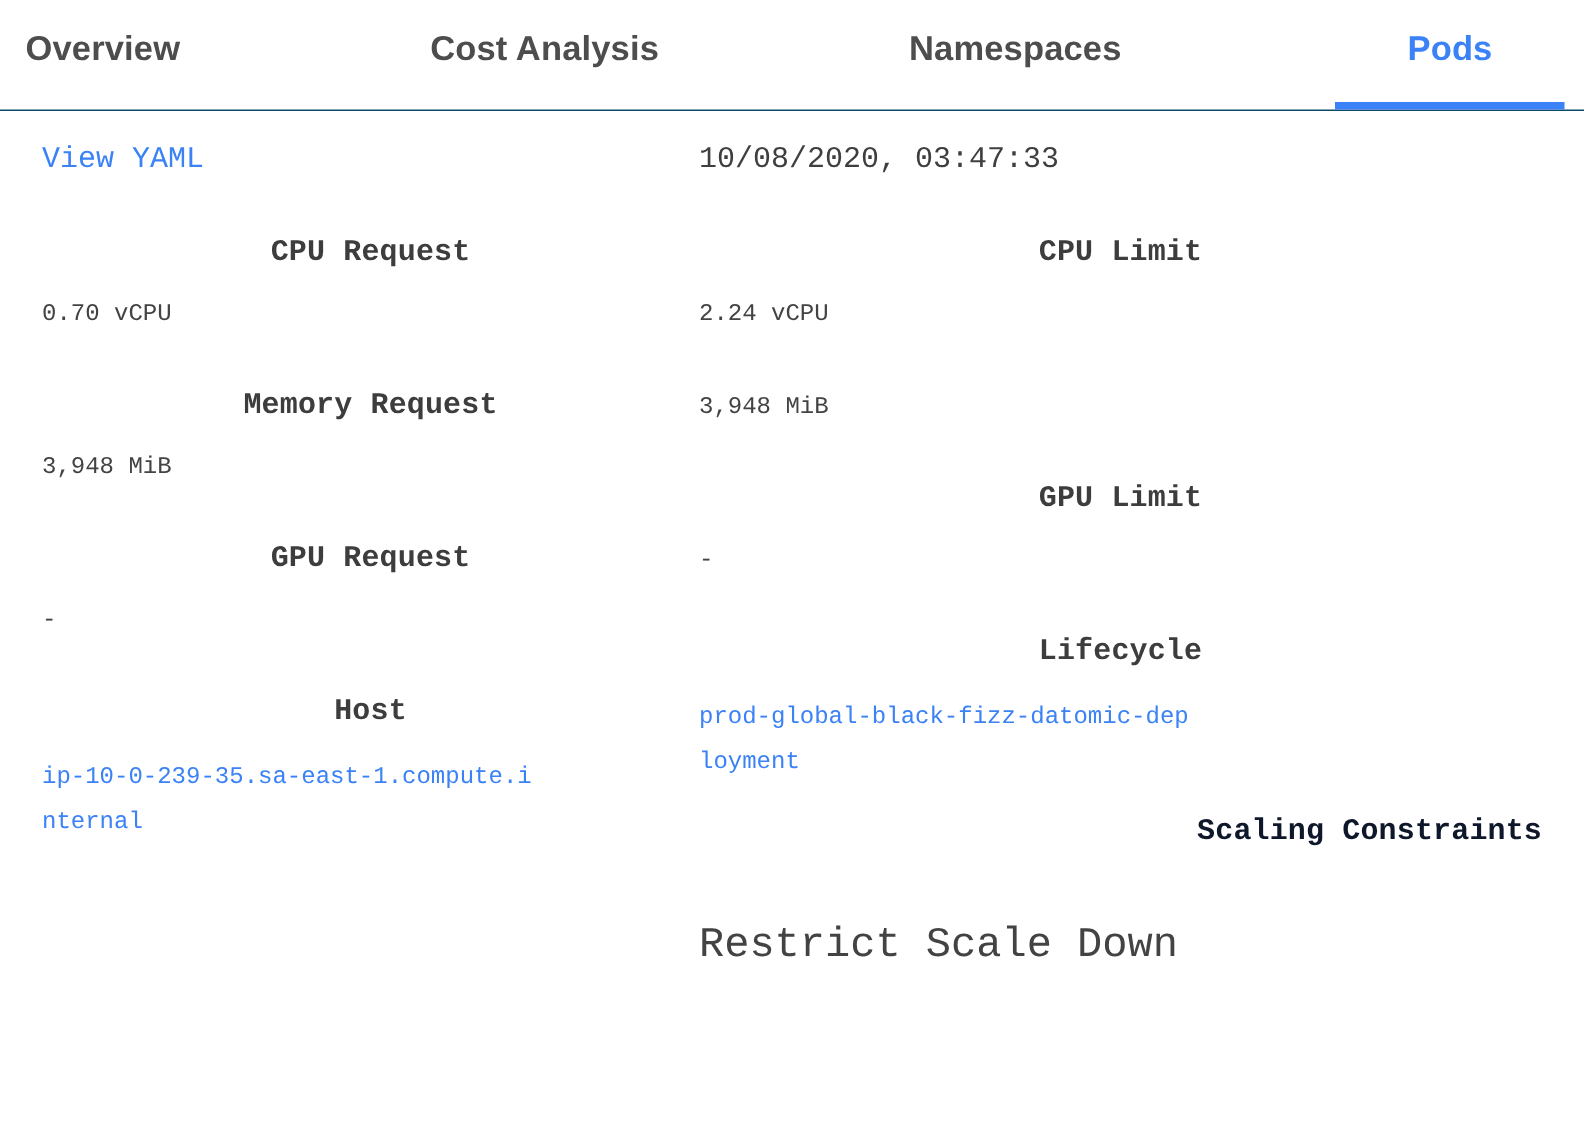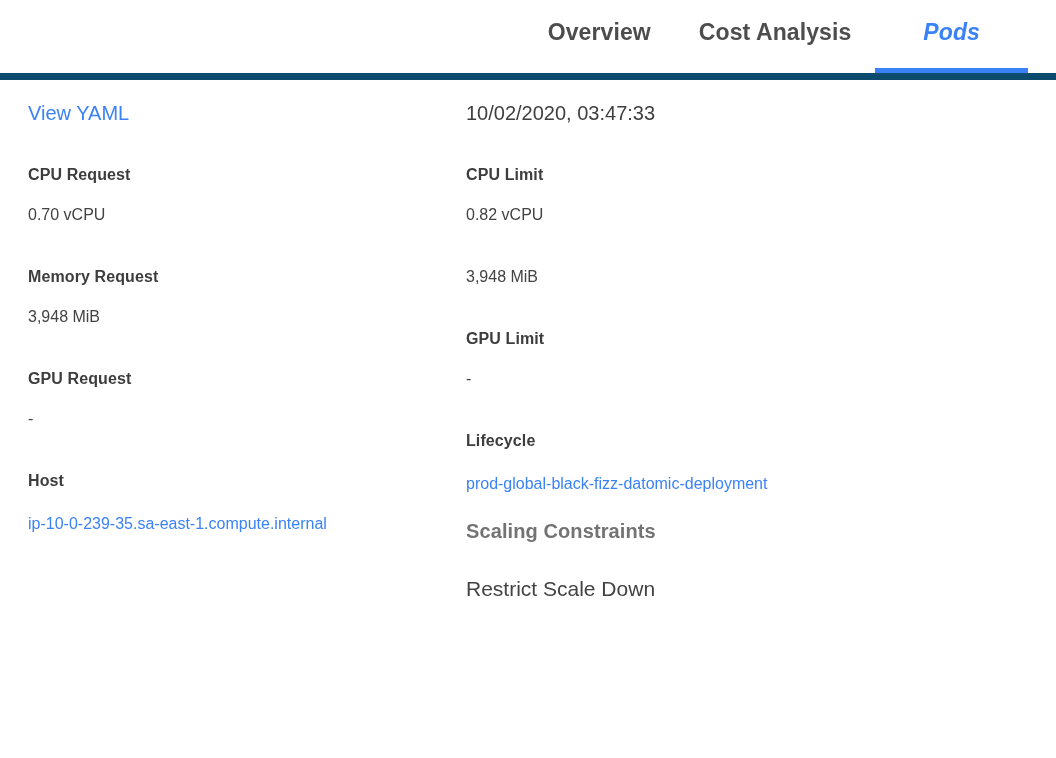--- a/index.html
+++ b/index.html
@@ -8,111 +8,114 @@
     width: 1056px;
     height: 758px;
     font-family: "Liberation Sans", "DejaVu Sans", sans-serif;
     color: #3f3f3f;
     overflow: hidden;
   }
 
   
   .tabbar {
     display: flex;
-    justify-content: flex-end;
+    justify-content: space-between;
     align-items: stretch;
-    padding: 0 28px;
-    border-bottom: 7px solid #0c4a6e;
+    padding: 0 13px;
+    border-bottom: 1px solid #0c4a6e;
     background: #fff;
   }
   .tab {
     position: relative;
     font-size: 23px;
     font-weight: 600;
     color: #4d4d4d;
     padding: 19px 24px 27px;
     cursor: pointer;
     letter-spacing: 0.1px;
     white-space: nowrap;
   }
   .tab:first-child { padding-left: 4px; }
   .tab:last-child { padding-left: 48px; padding-right: 48px; }
-  .tab.active { color: var(--accent); font-style: italic; }
+  .tab.active { color: var(--accent); }
   .tab.active::after {
     content: "";
     position: absolute;
     left: 0; right: 0; bottom: 0;
     height: 5px;
     background: var(--accent);
   }
 
   
   .content {
     display: grid;
     grid-template-columns: 438px 1fr;
     padding: 21px 28px 0 28px;
   }
-  .col { min-width: 0; }
+  .col { min-width: 0; font-family: Liberation Mono, monospace; }
 
   .toprow {
     font-size: 20px;
     line-height: 24px;
     margin-bottom: 38px;
   }
   .link {
     color: var(--accent);
     cursor: pointer;
     text-decoration: none;
   }
   .timestamp { color: #3f3f3f; }
 
   .field { margin-bottom: 38px; }
   .field .label {
-    font-size: 16px;
+    font-size: 20px;
     font-weight: 600;
     color: #3d3d3d;
     line-height: 24px;
     margin-bottom: 16px;
     letter-spacing: 0.1px;
+    text-align: center;
   }
   .field .value {
     font-size: 16px;
     color: #434343;
     line-height: 24px;
   }
   .field .value.link-value {
     color: var(--accent);
     line-height: 30px;
     max-width: 330px;
     word-break: break-all;
     cursor: pointer;
   }
   .field.host-field, .field.deploy-field { margin-bottom: 20px; }
 
   .scaling-label {
     font-size: 20px;
     font-weight: 600;
-    color: #737373;
+    color: #0f172a;
     line-height: 24px;
-    margin-bottom: 34px;
+    margin-bottom: 52px;
     letter-spacing: 0.1px;
+    text-align: right;
   }
   .scaling-item {
-    font-size: 21px;
+    font-size: 28px;
     color: #434343;
     line-height: 24px;
     margin-bottom: 24px;
   }
 </style>
 </head>
 <body>
 
 <div class="tabbar">
   <div class="tab">Overview</div>
   <div class="tab">Cost Analysis</div>
+  <div class="tab">Namespaces</div>
   <div class="tab active">Pods</div>
 </div>
 
 <div class="content">
 
   <div class="col">
     <div class="toprow">
       <span class="link">View YAML</span>
     </div>
 
@@ -132,26 +135,26 @@
     </div>
 
     <div class="field host-field">
       <div class="label">Host</div>
       <div class="value link-value">ip-10-0-239-35.sa-east-1.compute.internal</div>
     </div>
   </div>
 
   <div class="col">
     <div class="toprow">
-      <span class="timestamp">10/02/2020, 03:47:33</span>
+      <span class="timestamp">10/08/2020, 03:47:33</span>
     </div>
 
     <div class="field">
       <div class="label">CPU Limit</div>
-      <div class="value">0.82 vCPU</div>
+      <div class="value">2.24 vCPU</div>
     </div>
 
     <div class="field">
       <div class="value">3,948 MiB</div>
     </div>
 
     <div class="field">
       <div class="label">GPU Limit</div>
       <div class="value">-</div>
     </div>

